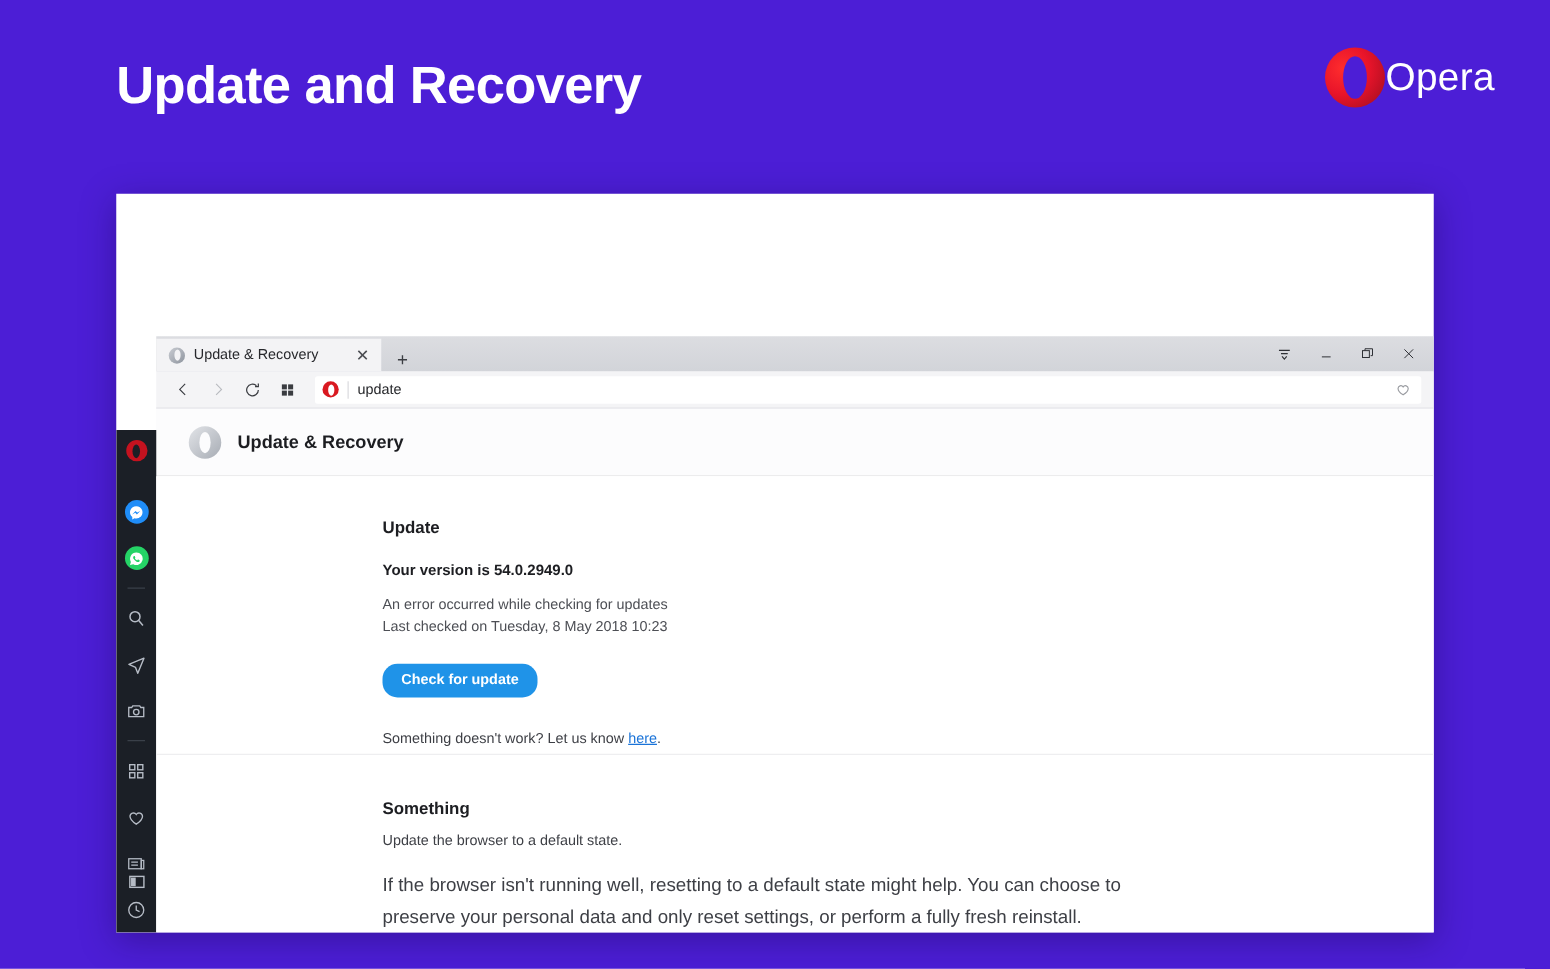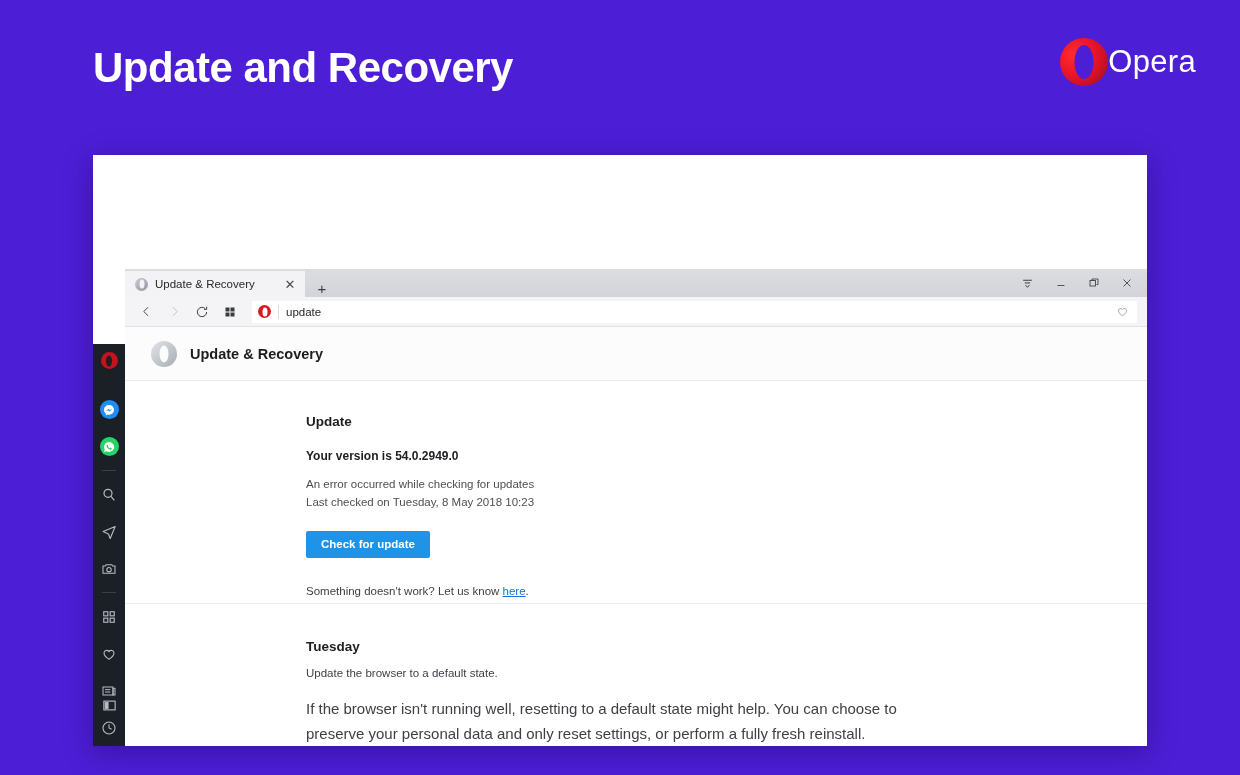--- a/index.html
+++ b/index.html
@@ -305,21 +305,21 @@
   }
   .btn-primary {
     margin-top: 19px;
     display: inline-block;
     background: #1f93e8;
     color: #ffffff;
     font-size: 11.5px;
     font-weight: bold;
     padding: 8px 15px;
     border: none;
-    border-radius: 2px;
+    border-radius: 12px;
     line-height: 1;
     font-family: "Liberation Sans", sans-serif;
   }
   .feedback-line {
     margin-top: 27px;
     font-size: 11.5px;
     color: #3d3f45;
   }
   .feedback-line a {
     color: #1a73d8;
@@ -550,21 +550,21 @@
         <div class="muted-line">Last checked on Tuesday, 8 May 2018 10:23</div>
         <button class="btn-primary">Check for update</button>
         <div class="feedback-line">
           <span>Something doesn't work? Let us know </span><a href="#">here</a><span>.</span>
         </div>
       </div>
 
       <div class="divider"></div>
 
       <div class="section section-recovery" style="margin-top:14px;">
-        <div class="section-title" style="margin-bottom:13px;">Tuesday</div>
+        <div class="section-title" style="margin-bottom:13px;">Something</div>
         <div class="reset-sub">Update the browser to a default state.</div>
         <div class="body-text">If the browser isn't running well, resetting to a default state might help. You can choose to preserve your personal data and only reset settings, or perform a fully fresh reinstall.</div>
       </div>
 
       <div class="callout">
         <div class="callout-inner">
           
         </div>
       </div>
 

